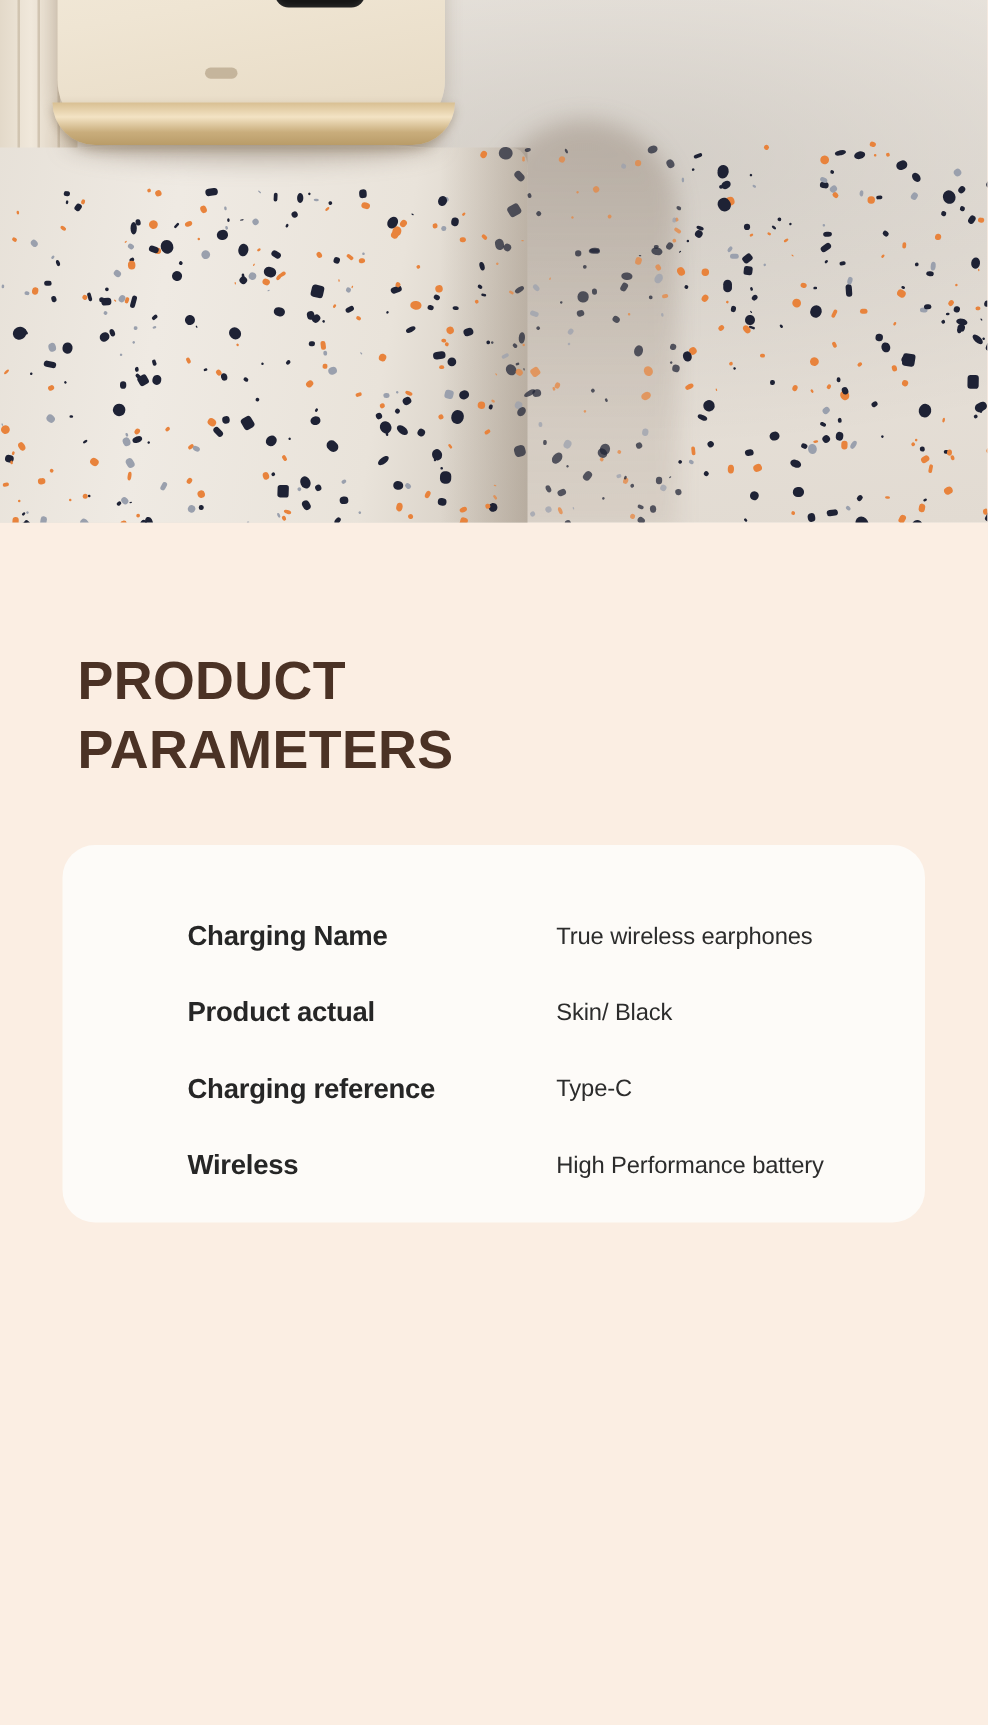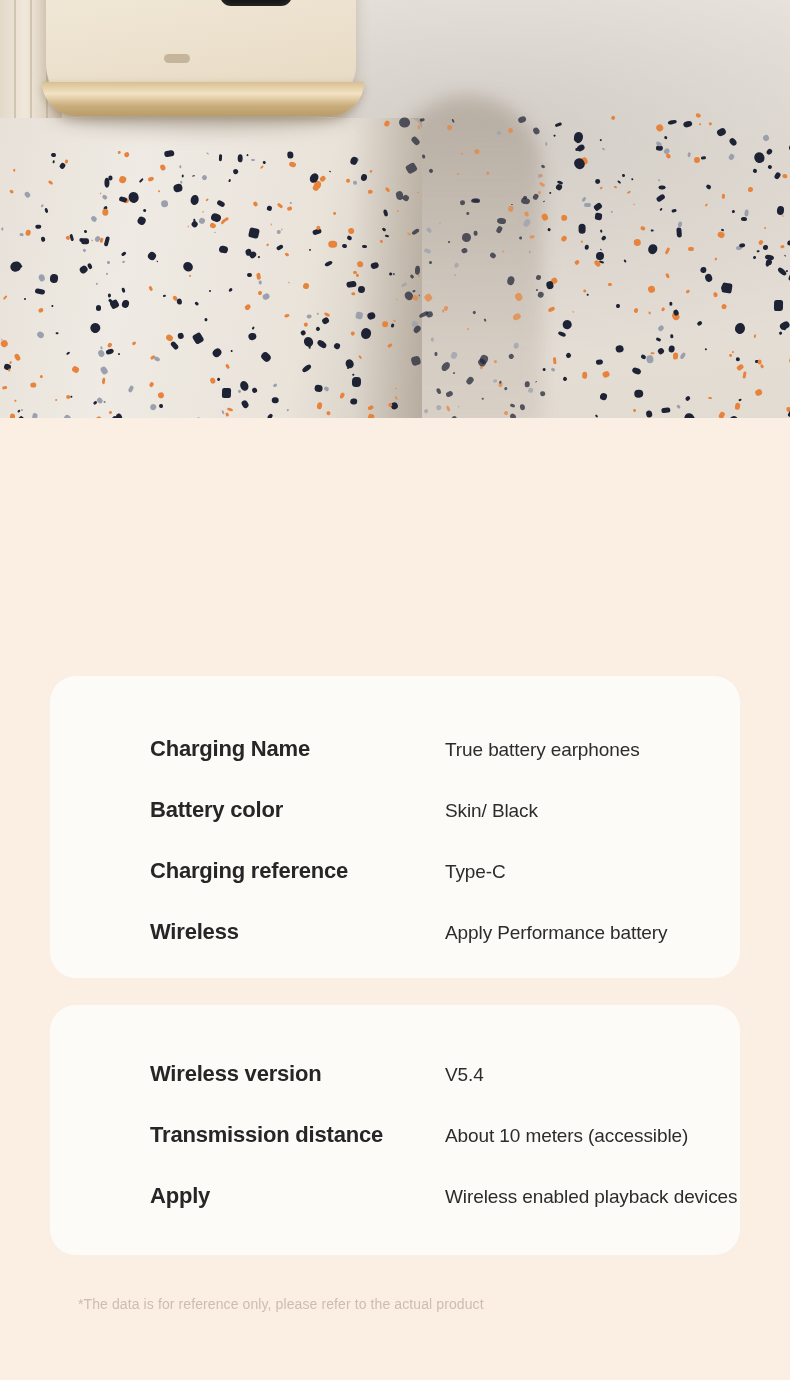--- a/index.html
+++ b/index.html
@@ -737,49 +737,38 @@
 
       <div class="bud-slot"></div>
       <div class="led">
         
         
       </div>
     </div>
     <div class="case-rim"></div>
   </div>
 
+  <div class="heading">
+    <div>PRODUCT</div>
+    <div>PARAMETERS</div>
+  </div>
 
   <div class="card" id="card-1">
       <div class="row" style="top: 60px;">
         <div class="label">Charging Name</div>
-        <div class="value">True battery earphones</div>
+        <div class="value">True wireless earphones</div>
       </div>
       <div class="row" style="top: 121px;">
-        <div class="label">Battery color</div>
+        <div class="label">Product actual</div>
         <div class="value">Skin/ Black</div>
       </div>
       <div class="row" style="top: 182px;">
         <div class="label">Charging reference</div>
         <div class="value">Type-C</div>
       </div>
       <div class="row" style="top: 243px;">
         <div class="label">Wireless</div>
-        <div class="value">Apply Performance battery</div>
+        <div class="value">High Performance battery</div>
       </div>
     </div>
-  <div class="card" id="card-2">
-      <div class="row" style="top: 56px;">
-        <div class="label">Wireless version</div>
-        <div class="value">V5.4</div>
-      </div>
-      <div class="row" style="top: 117px;">
-        <div class="label">Transmission distance</div>
-        <div class="value">About 10 meters (accessible)</div>
-      </div>
-      <div class="row" style="top: 178px;">
-        <div class="label">Apply</div>
-        <div class="value">Wireless enabled playback devices</div>
-      </div>
-    </div>
-
-  <div class="footnote">*The data is for reference only, please refer to the actual product</div>
+
 
 </div>
 
 </body></html>

